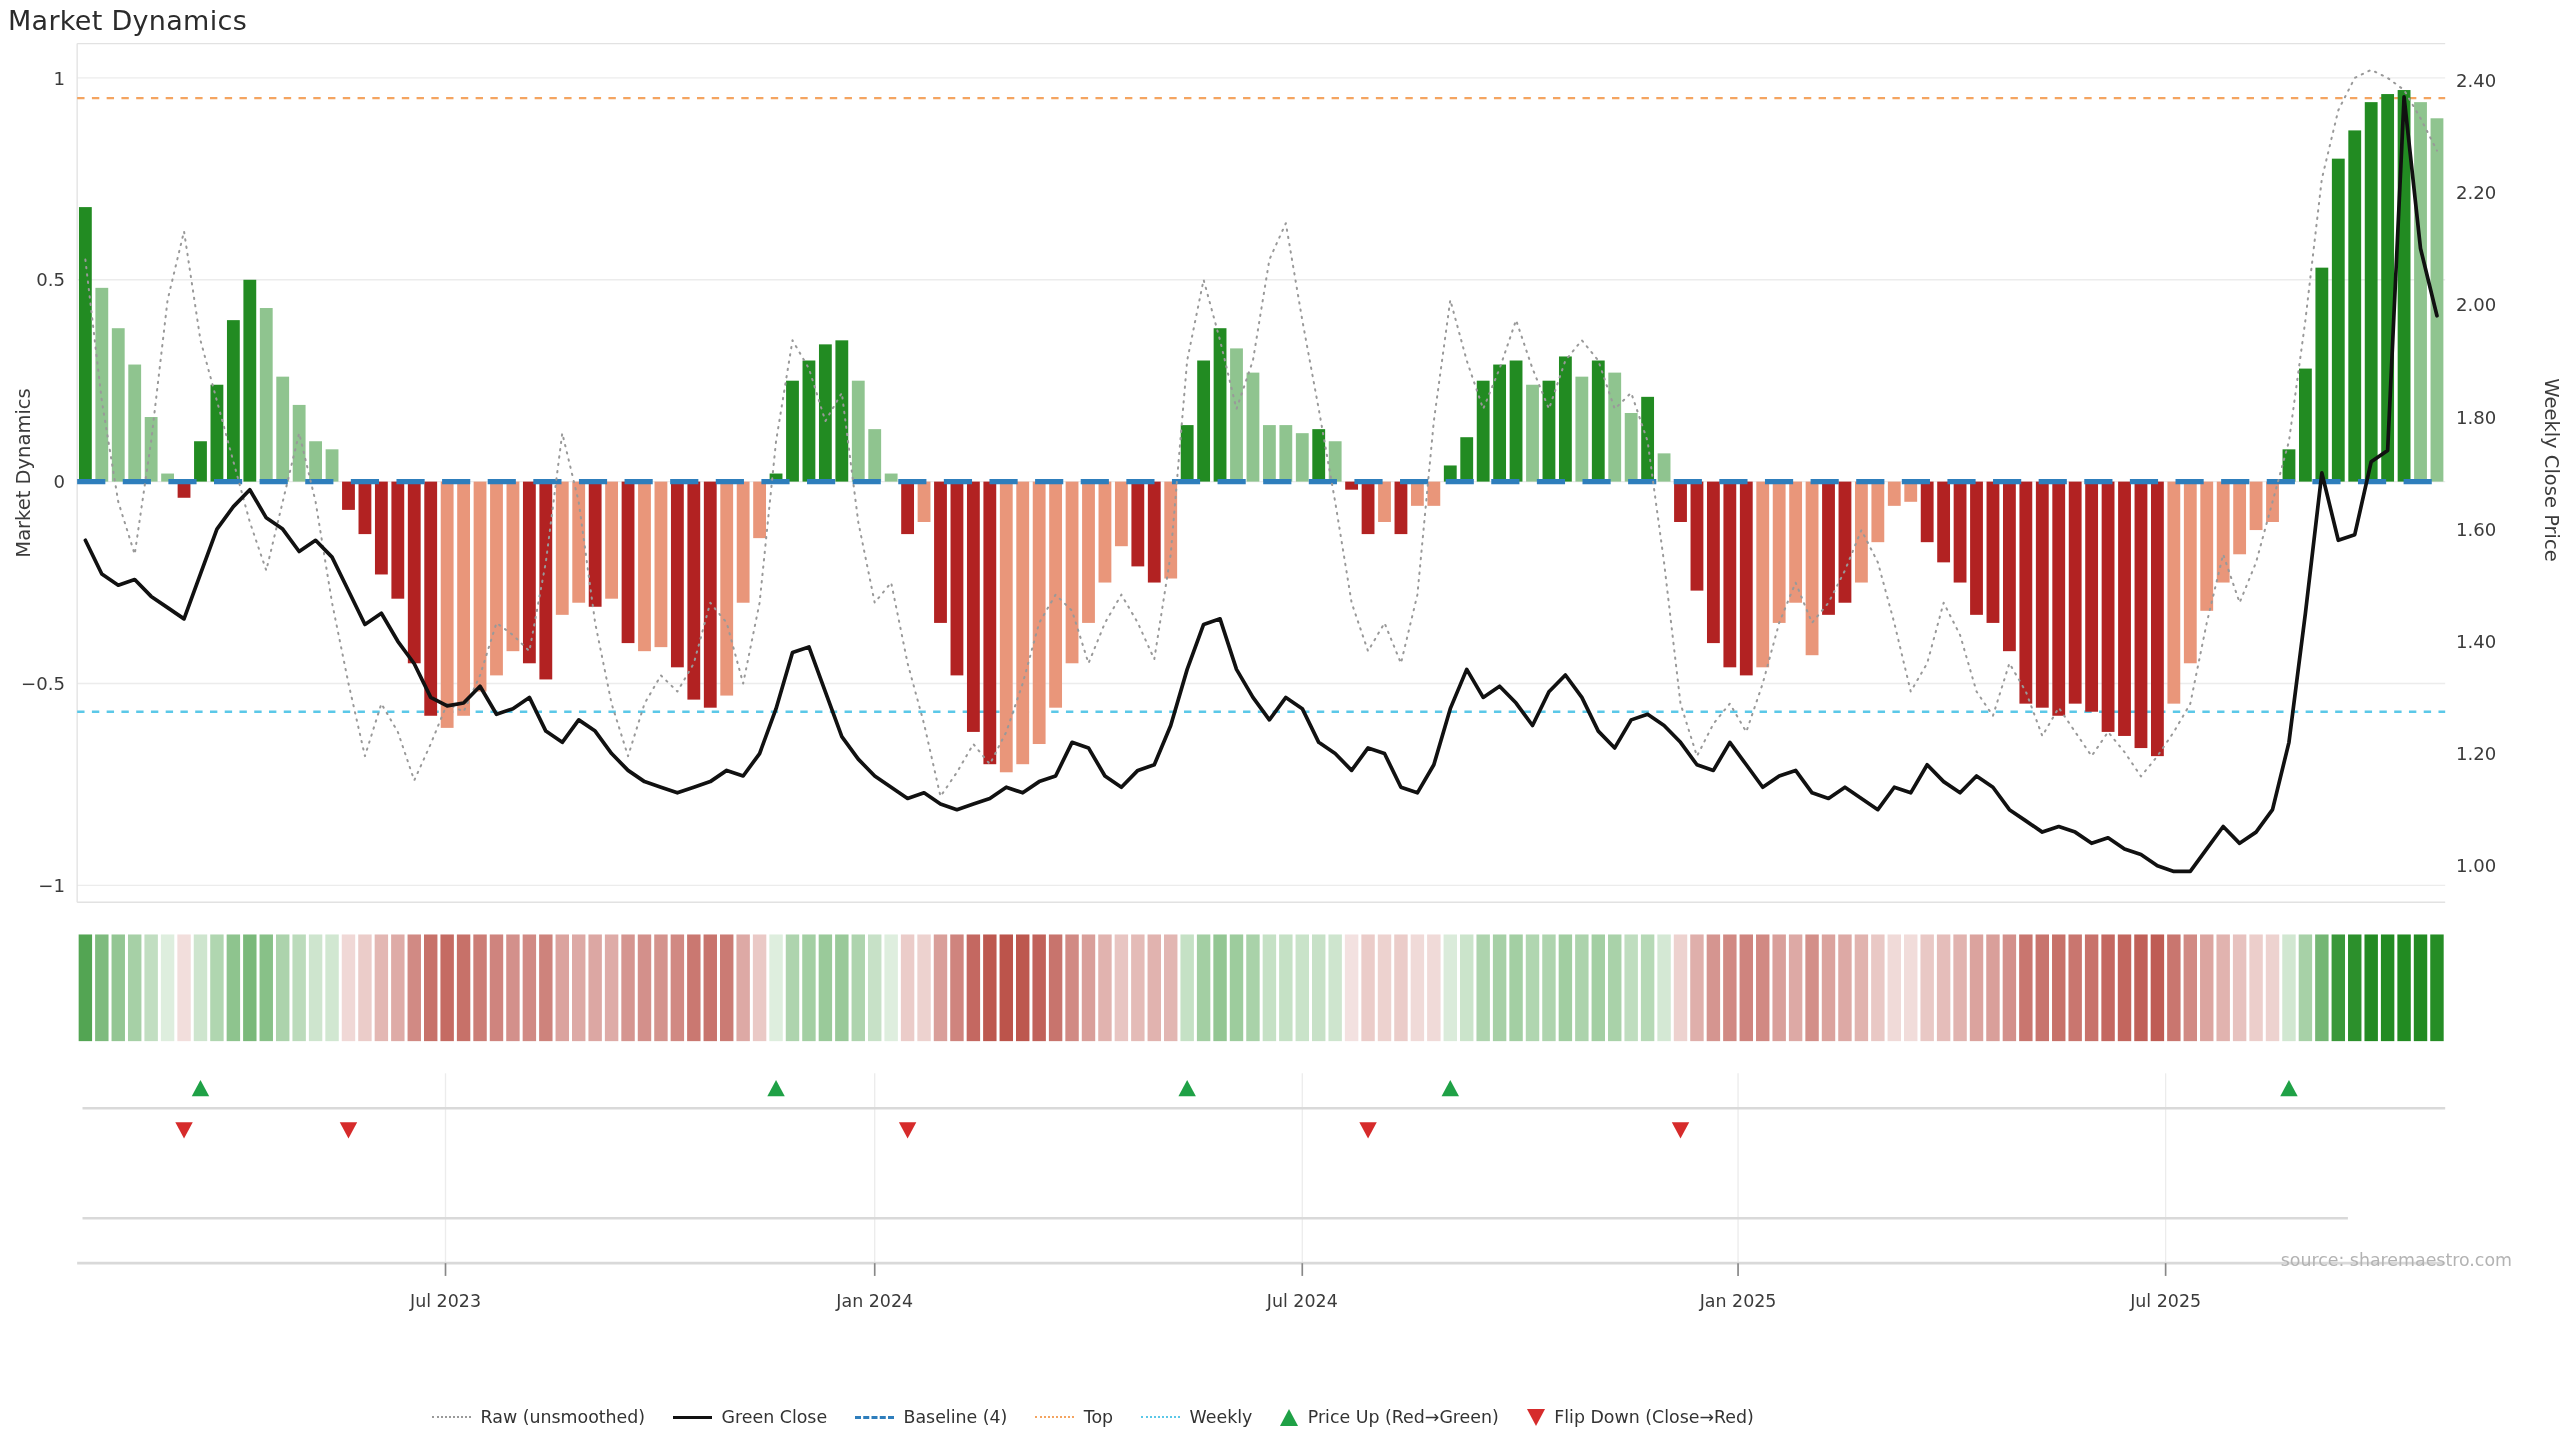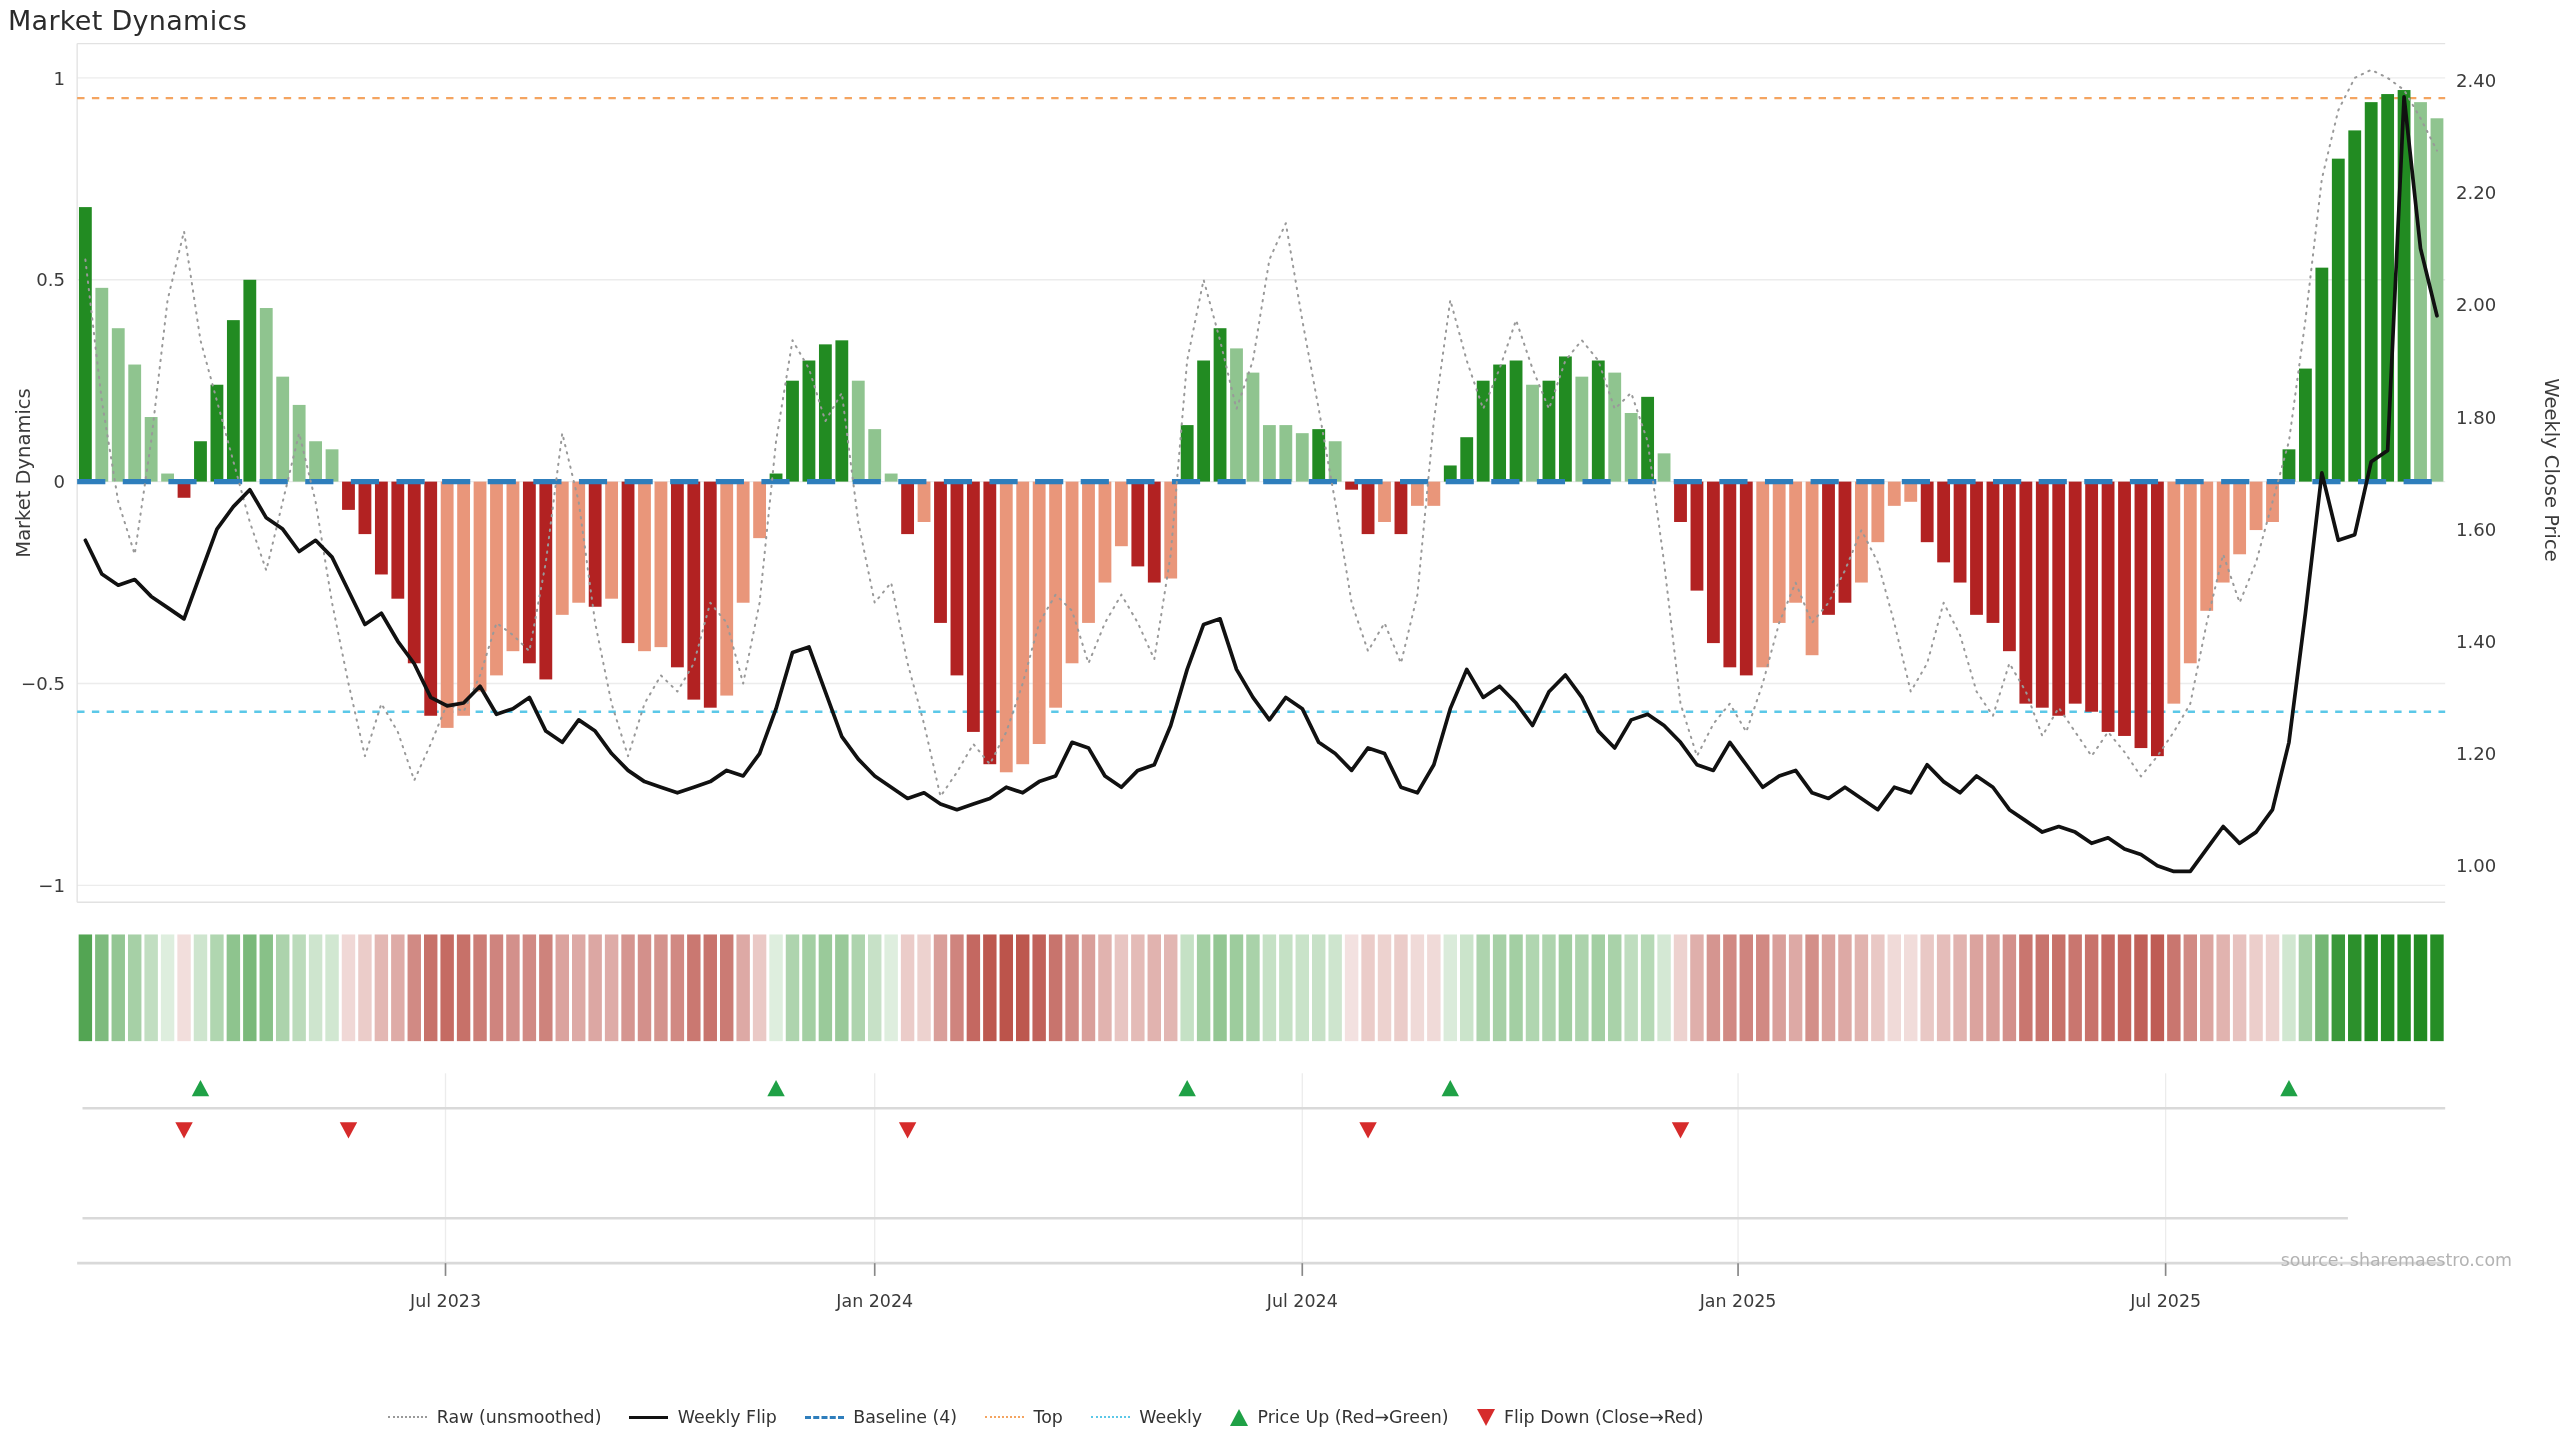--- a/index.html
+++ b/index.html
@@ -19,21 +19,21 @@
     position:absolute;left:2551px;top:470px;font-size:19.5px;color:#3b3b3b;
     transform:translate(-50%,-50%) rotate(90deg);white-space:nowrap;
   }
   .source-note{
     position:absolute;right:64px;top:1206px;font-size:17.4px;color:#b3b3b3;white-space:nowrap;margin-top:44px;
   }
   #chart{position:absolute;left:0;top:0;}
   .legend{
     position:absolute;left:0;top:1407px;width:2092px;
     display:flex;justify-content:center;align-items:center;gap:28px;
-    font-size:17.4px;color:#333333;
+    font-size:17.4px;color:#333333;padding-left:47px;
   }
   .legend-item{display:flex;align-items:center;gap:9.4px;white-space:nowrap;}
   .sw{display:inline-block;width:39px;height:0;}
   .sw-dotted{border-top:2.7px dotted currentColor;}
   .sw-solid{border-top:3.4px solid currentColor;}
   .sw-dashed{border-top:3.4px dashed currentColor;}
   .tri{display:inline-block;width:0;height:0;}
   .tri-up{border-left:9.4px solid transparent;border-right:9.4px solid transparent;border-bottom:17px solid currentColor;}
   .tri-down{border-left:9.4px solid transparent;border-right:9.4px solid transparent;border-top:17px solid currentColor;}
 </style>
@@ -390,21 +390,21 @@
 <div class="y-label-left">Market Dynamics</div>
 <div class="y-label-right">Weekly Close Price</div>
 <div class="source-note">source: sharemaestro.com</div>
 <div class="legend" id="legend">
     <div class="legend-item">
       <span class="sw sw-dotted" style="color: rgb(153, 153, 153);"></span>
       <span>Raw (unsmoothed)</span>
     </div>
     <div class="legend-item">
       <span class="sw sw-solid" style="color: rgb(17, 17, 17);"></span>
-      <span>Weekly Flip</span>
+      <span>Green Close</span>
     </div>
     <div class="legend-item">
       <span class="sw sw-dashed" style="color: rgb(46, 126, 188);"></span>
       <span>Baseline (4)</span>
     </div>
     <div class="legend-item">
       <span class="sw sw-dotted" style="color: rgb(244, 164, 96);"></span>
       <span>Top</span>
     </div>
     <div class="legend-item">

